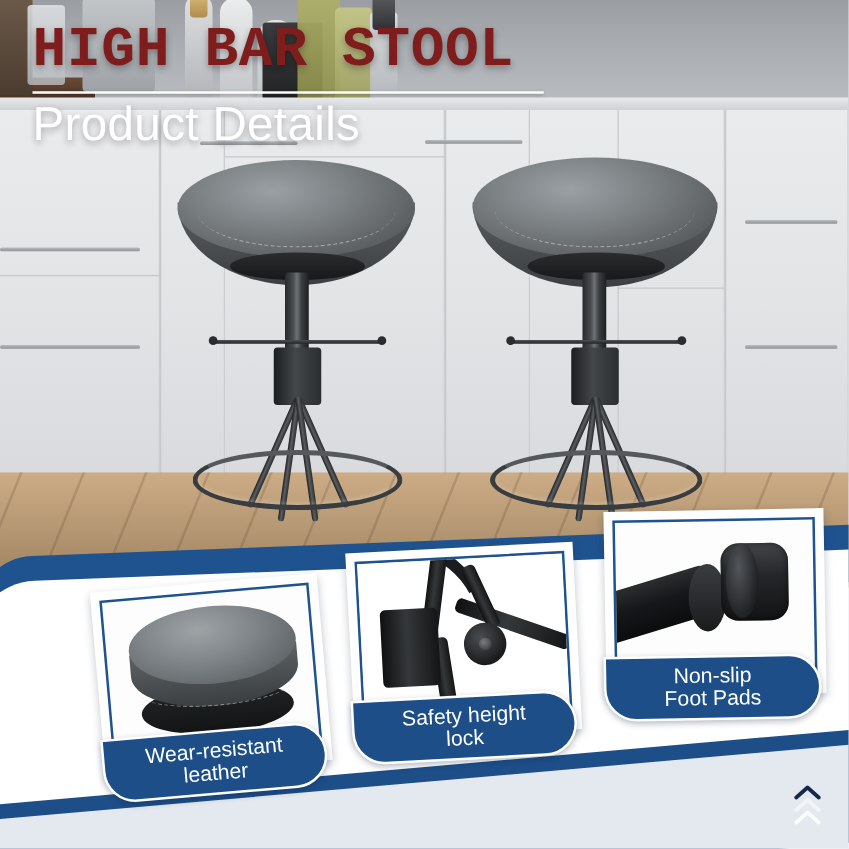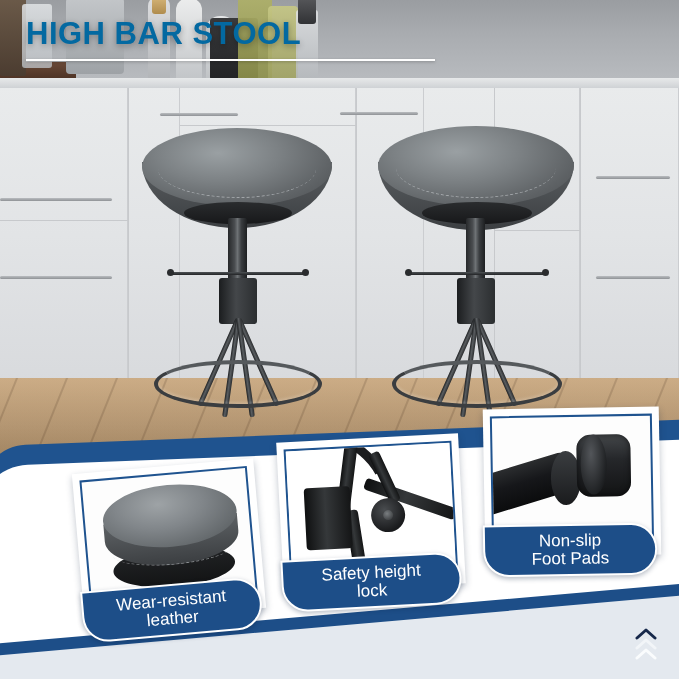--- a/index.html
+++ b/index.html
@@ -136,22 +136,22 @@
   .ring {
     position:absolute; border-radius:50%;
     border:4px solid #3a3d40;
     border-top-color:#55595c;
     box-shadow: inset 0 -2px 3px rgba(255,255,255,.18);
   }
 
   
   .title-block { position:absolute; left:26px; top:18px; z-index:6; }
   .title-main {
-    color:#0369a1; font-size:31px; font-weight:bold; letter-spacing:.5px;
-    line-height:1.0; text-shadow:0 2px 6px rgba(0,0,0,.32);
+    color:#7f1d1d; font-size:45px; font-weight:bold; letter-spacing:.5px;
+    line-height:1.0; text-shadow:0 2px 6px rgba(0,0,0,.32);font-family:Liberation Mono, monospace;
   }
   .title-rule {
     width:409px; height:2px; background:#ffffff; margin:10px 0 6px 0;
     box-shadow:0 1px 3px rgba(0,0,0,.25);
   }
   .title-sub {
     color:#ffffff; font-size:38px; font-weight:normal; letter-spacing:.3px;
     line-height:1.05; text-shadow:0 2px 6px rgba(0,0,0,.3);
   }
 
@@ -368,20 +368,21 @@
       <div class="leg" style="left:106px;top:192px;height:96px;transform:rotate(-24deg);"></div>
       <div class="leg" style="left:106px;top:192px;height:100px;transform:rotate(8deg);"></div>
       <div class="leg" style="left:106px;top:192px;height:100px;transform:rotate(-8deg);"></div>
       <div class="ring" style="left:24px;top:234px;width:170px;height:48px;"></div>
     </div>
   </div>
 
   <div class="title-block">
     <div class="title-main">HIGH BAR STOOL</div>
     <div class="title-rule"></div>
+    <div class="title-sub">Product Details</div>
   </div>
 
   <div class="band"></div>
   <div class="band-white"></div>
   <div class="wedge"></div>
   <div class="wedge-bg"></div>
 
   <div class="cards">
 
     <div class="card" style="left:78px;top:466px;width:182px;height:150px;transform:rotate(-5deg);">

